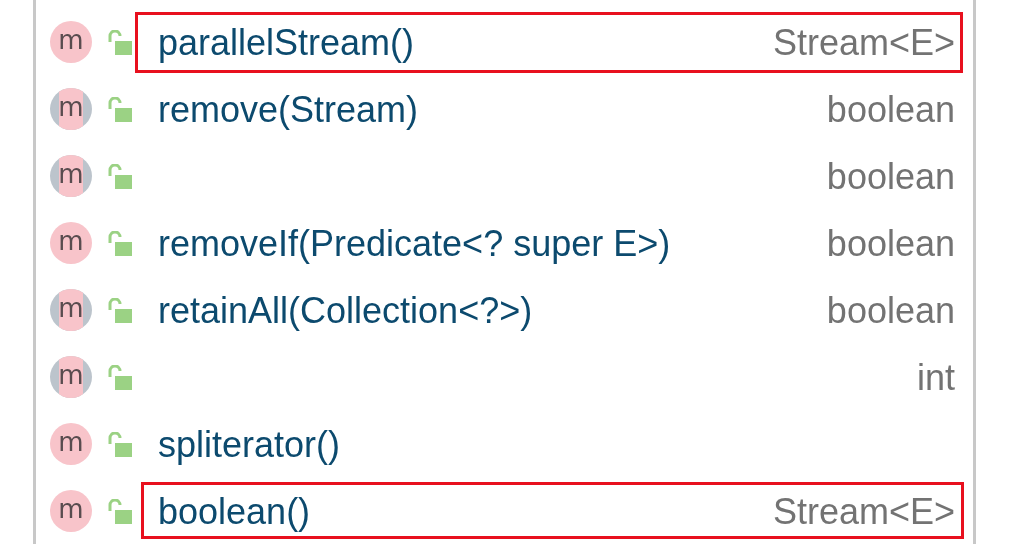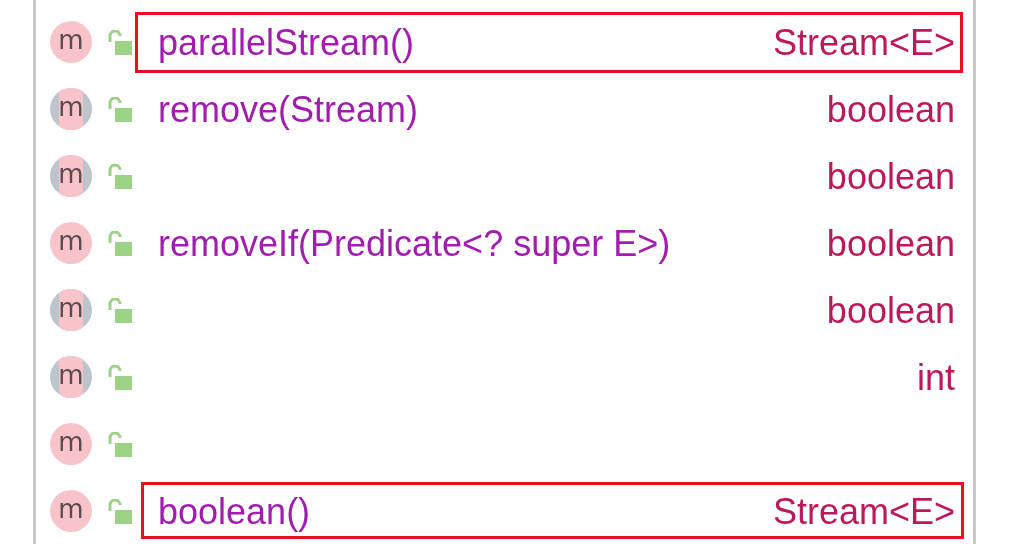--- a/index.html
+++ b/index.html
@@ -83,30 +83,30 @@
       top: 21px;
       width: 26px;
       height: 26px;
     }
     .name {
       position: absolute;
       left: 122px;
       top: 12px;
       font-size: 36px;
       line-height: 44px;
-      color: #a21caf;
+      color: #0c4a6e;
       white-space: nowrap;
     }
     .type {
       position: absolute;
       right: 18px;
       top: 12px;
       font-size: 36px;
       line-height: 44px;
-      color: #be185d;
+      color: #737373;
       white-space: nowrap;
       text-align: right;
     }
     .highlight {
       position: absolute;
       border: 3px solid #e8101e;
       box-sizing: border-box;
       pointer-events: none;
     }
   </style>
@@ -163,20 +163,21 @@
   </div>
 
   <div class="row" style="top:277px">
     <div class="icon-m abstract">
         <span>m</span>
       </div>
     <svg class="lock" viewBox="0 0 26 26">
         <path d="M3 12 V6 a5 5 0 0 1 10 0" fill="none" stroke="#9bd284" stroke-width="3"></path>
         <rect x="8" y="11" width="17" height="14" fill="#9bd284"></rect>
       </svg>
+    <div class="name">retainAll(Collection&lt;?&gt;)</div>
     <div class="type">boolean</div>
   </div>
 
   <div class="row" style="top:344px">
     <div class="icon-m abstract">
         <span>m</span>
       </div>
     <svg class="lock" viewBox="0 0 26 26">
         <path d="M3 12 V6 a5 5 0 0 1 10 0" fill="none" stroke="#9bd284" stroke-width="3"></path>
         <rect x="8" y="11" width="17" height="14" fill="#9bd284"></rect>
@@ -185,20 +186,21 @@
   </div>
 
   <div class="row" style="top:411px">
     <div class="icon-m">
         <span>m</span>
       </div>
     <svg class="lock" viewBox="0 0 26 26">
         <path d="M3 12 V6 a5 5 0 0 1 10 0" fill="none" stroke="#9bd284" stroke-width="3"></path>
         <rect x="8" y="11" width="17" height="14" fill="#9bd284"></rect>
       </svg>
+    <div class="name">spliterator()</div>
   </div>
 
   <div class="row" style="top:478px">
     <div class="icon-m">
         <span>m</span>
       </div>
     <svg class="lock" viewBox="0 0 26 26">
         <path d="M3 12 V6 a5 5 0 0 1 10 0" fill="none" stroke="#9bd284" stroke-width="3"></path>
         <rect x="8" y="11" width="17" height="14" fill="#9bd284"></rect>
       </svg>

